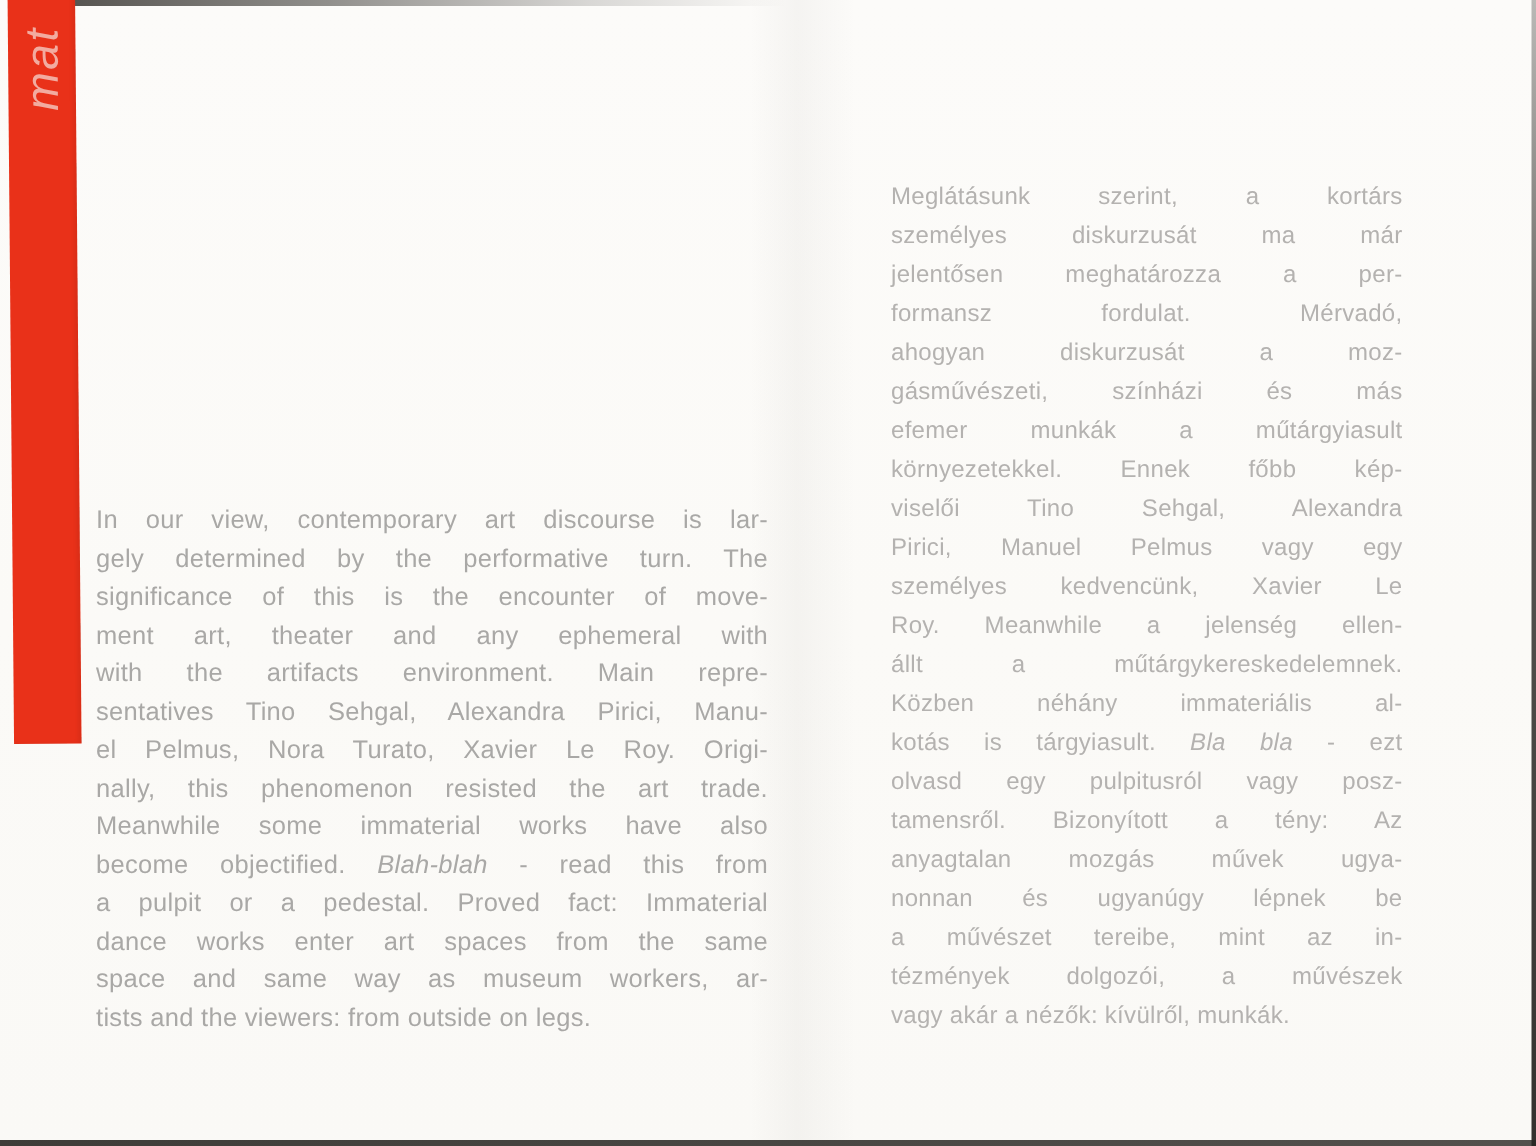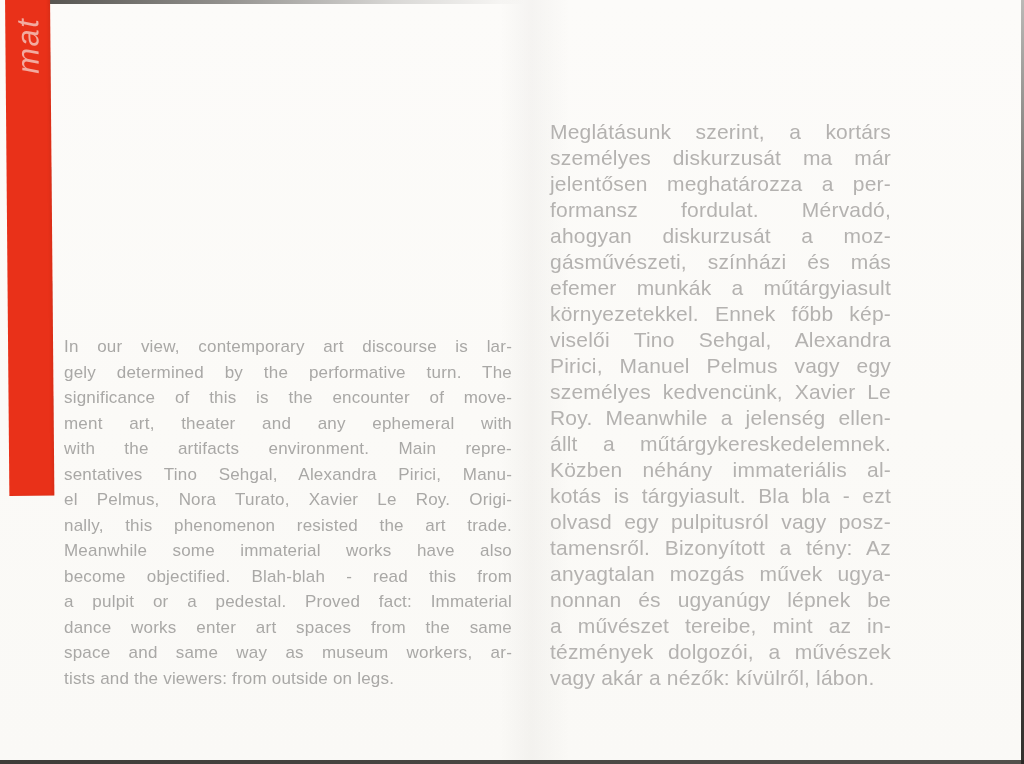--- a/index.html
+++ b/index.html
@@ -80,32 +80,32 @@
     letter-spacing: 0.2px;
   }
   .textblock .line {
     text-align: justify;
     text-align-last: justify;
     white-space: normal;
   }
   .textblock .line.last {
     text-align-last: auto;
   }
-  .it { }
+  .it { font-style: italic; }
   .tb-left {
     left: 64px; top: 334px;
     width: 448px;
     font-size: 17px;
     line-height: 25.5px;
     color: var(--text-left, #a9a8a6);
   }
   .tb-right {
-    left: 550px; top: 119px;
+    left: 594px; top: 119px;
     width: 341px;
-    font-size: 21px;
+    font-size: 16px;
     line-height: 26px;
     color: var(--text-right, #b4b2b0);
   }
 </style>
 </head>
 <body>
 
 <div class="scan">
 
   <div class="gutter-shadow"></div>
@@ -150,16 +150,16 @@
       <div class="line"><span>Roy. Meanwhile a jelenség ellen-</span></div>
       <div class="line"><span>állt a műtárgykereskedelemnek.</span></div>
       <div class="line"><span>Közben néhány immateriális al-</span></div>
       <div class="line"><span>kotás is tárgyiasult. </span><span class="it">Bla bla</span><span> - ezt</span></div>
       <div class="line"><span>olvasd egy pulpitusról vagy posz-</span></div>
       <div class="line"><span>tamensről. Bizonyított a tény: Az</span></div>
       <div class="line"><span>anyagtalan mozgás művek ugya-</span></div>
       <div class="line"><span>nonnan és ugyanúgy lépnek be</span></div>
       <div class="line"><span>a művészet tereibe, mint az in-</span></div>
       <div class="line"><span>tézmények dolgozói, a művészek</span></div>
-      <div class="line last"><span>vagy akár a nézők: kívülről, lábon.</span></div>
+      <div class="line last"><span>vagy akár a nézők: kívülről, munkák.</span></div>
     </div>
 
 </div>
 
 </body></html>

